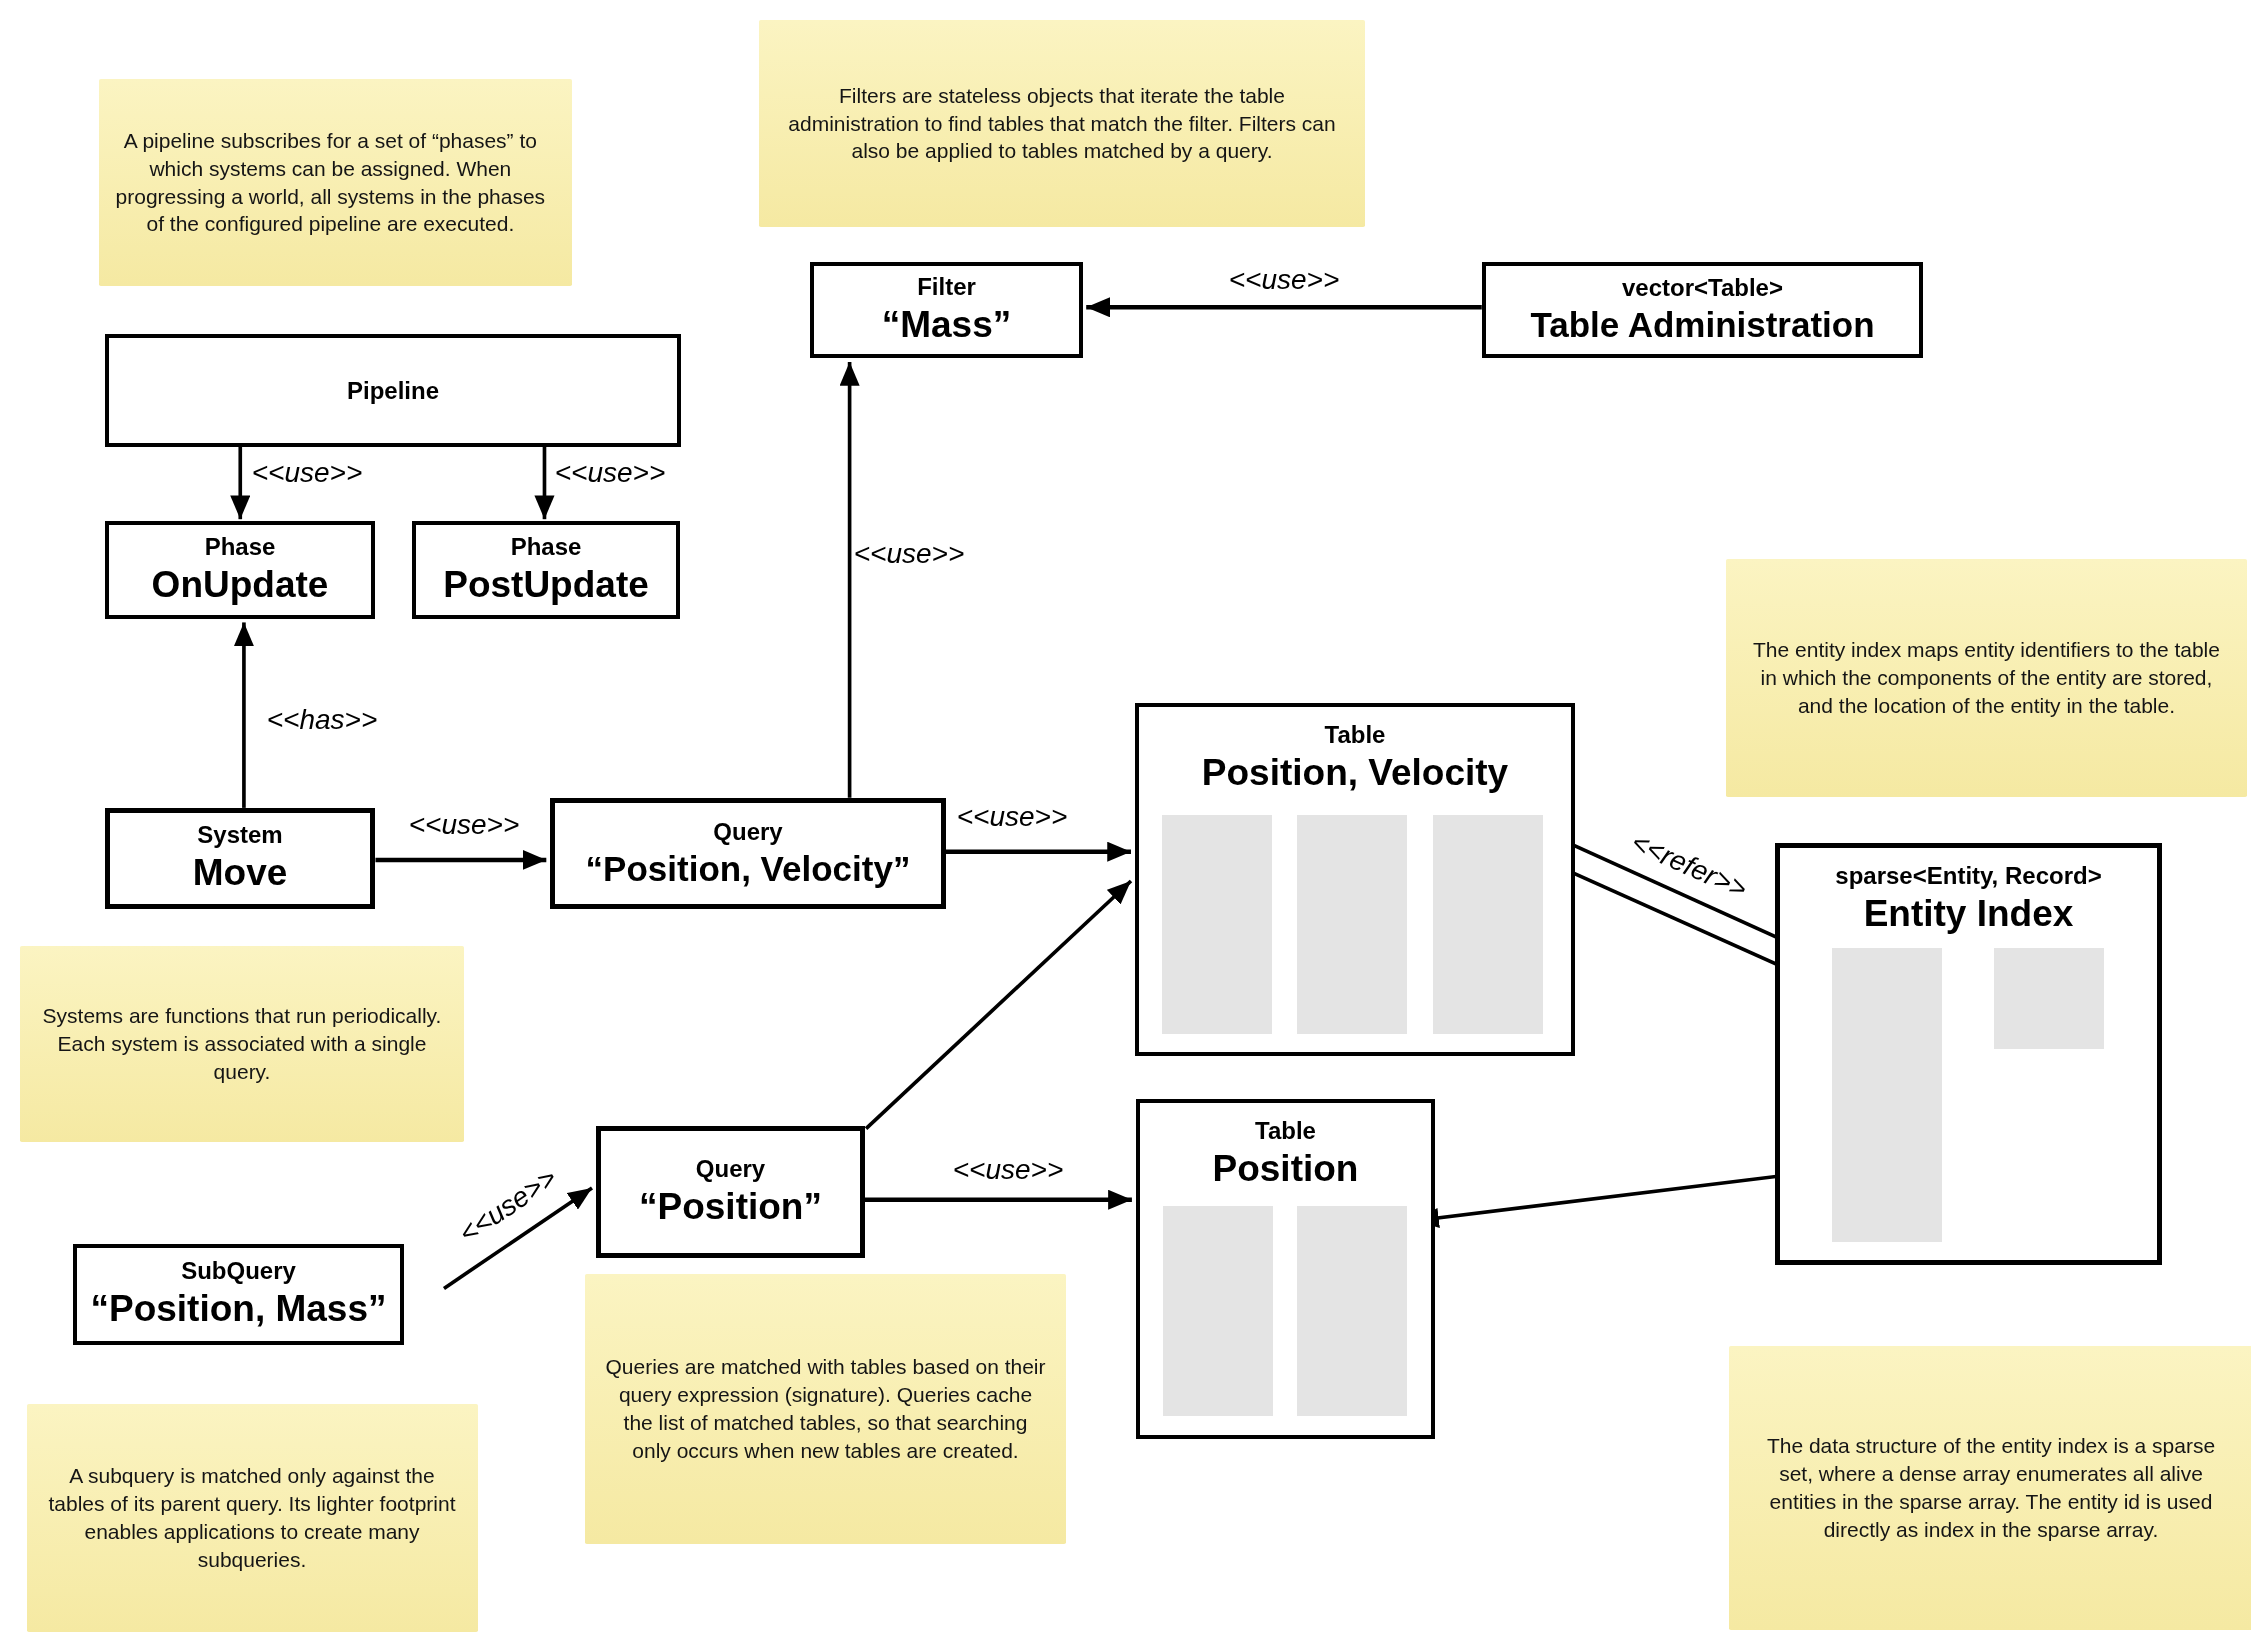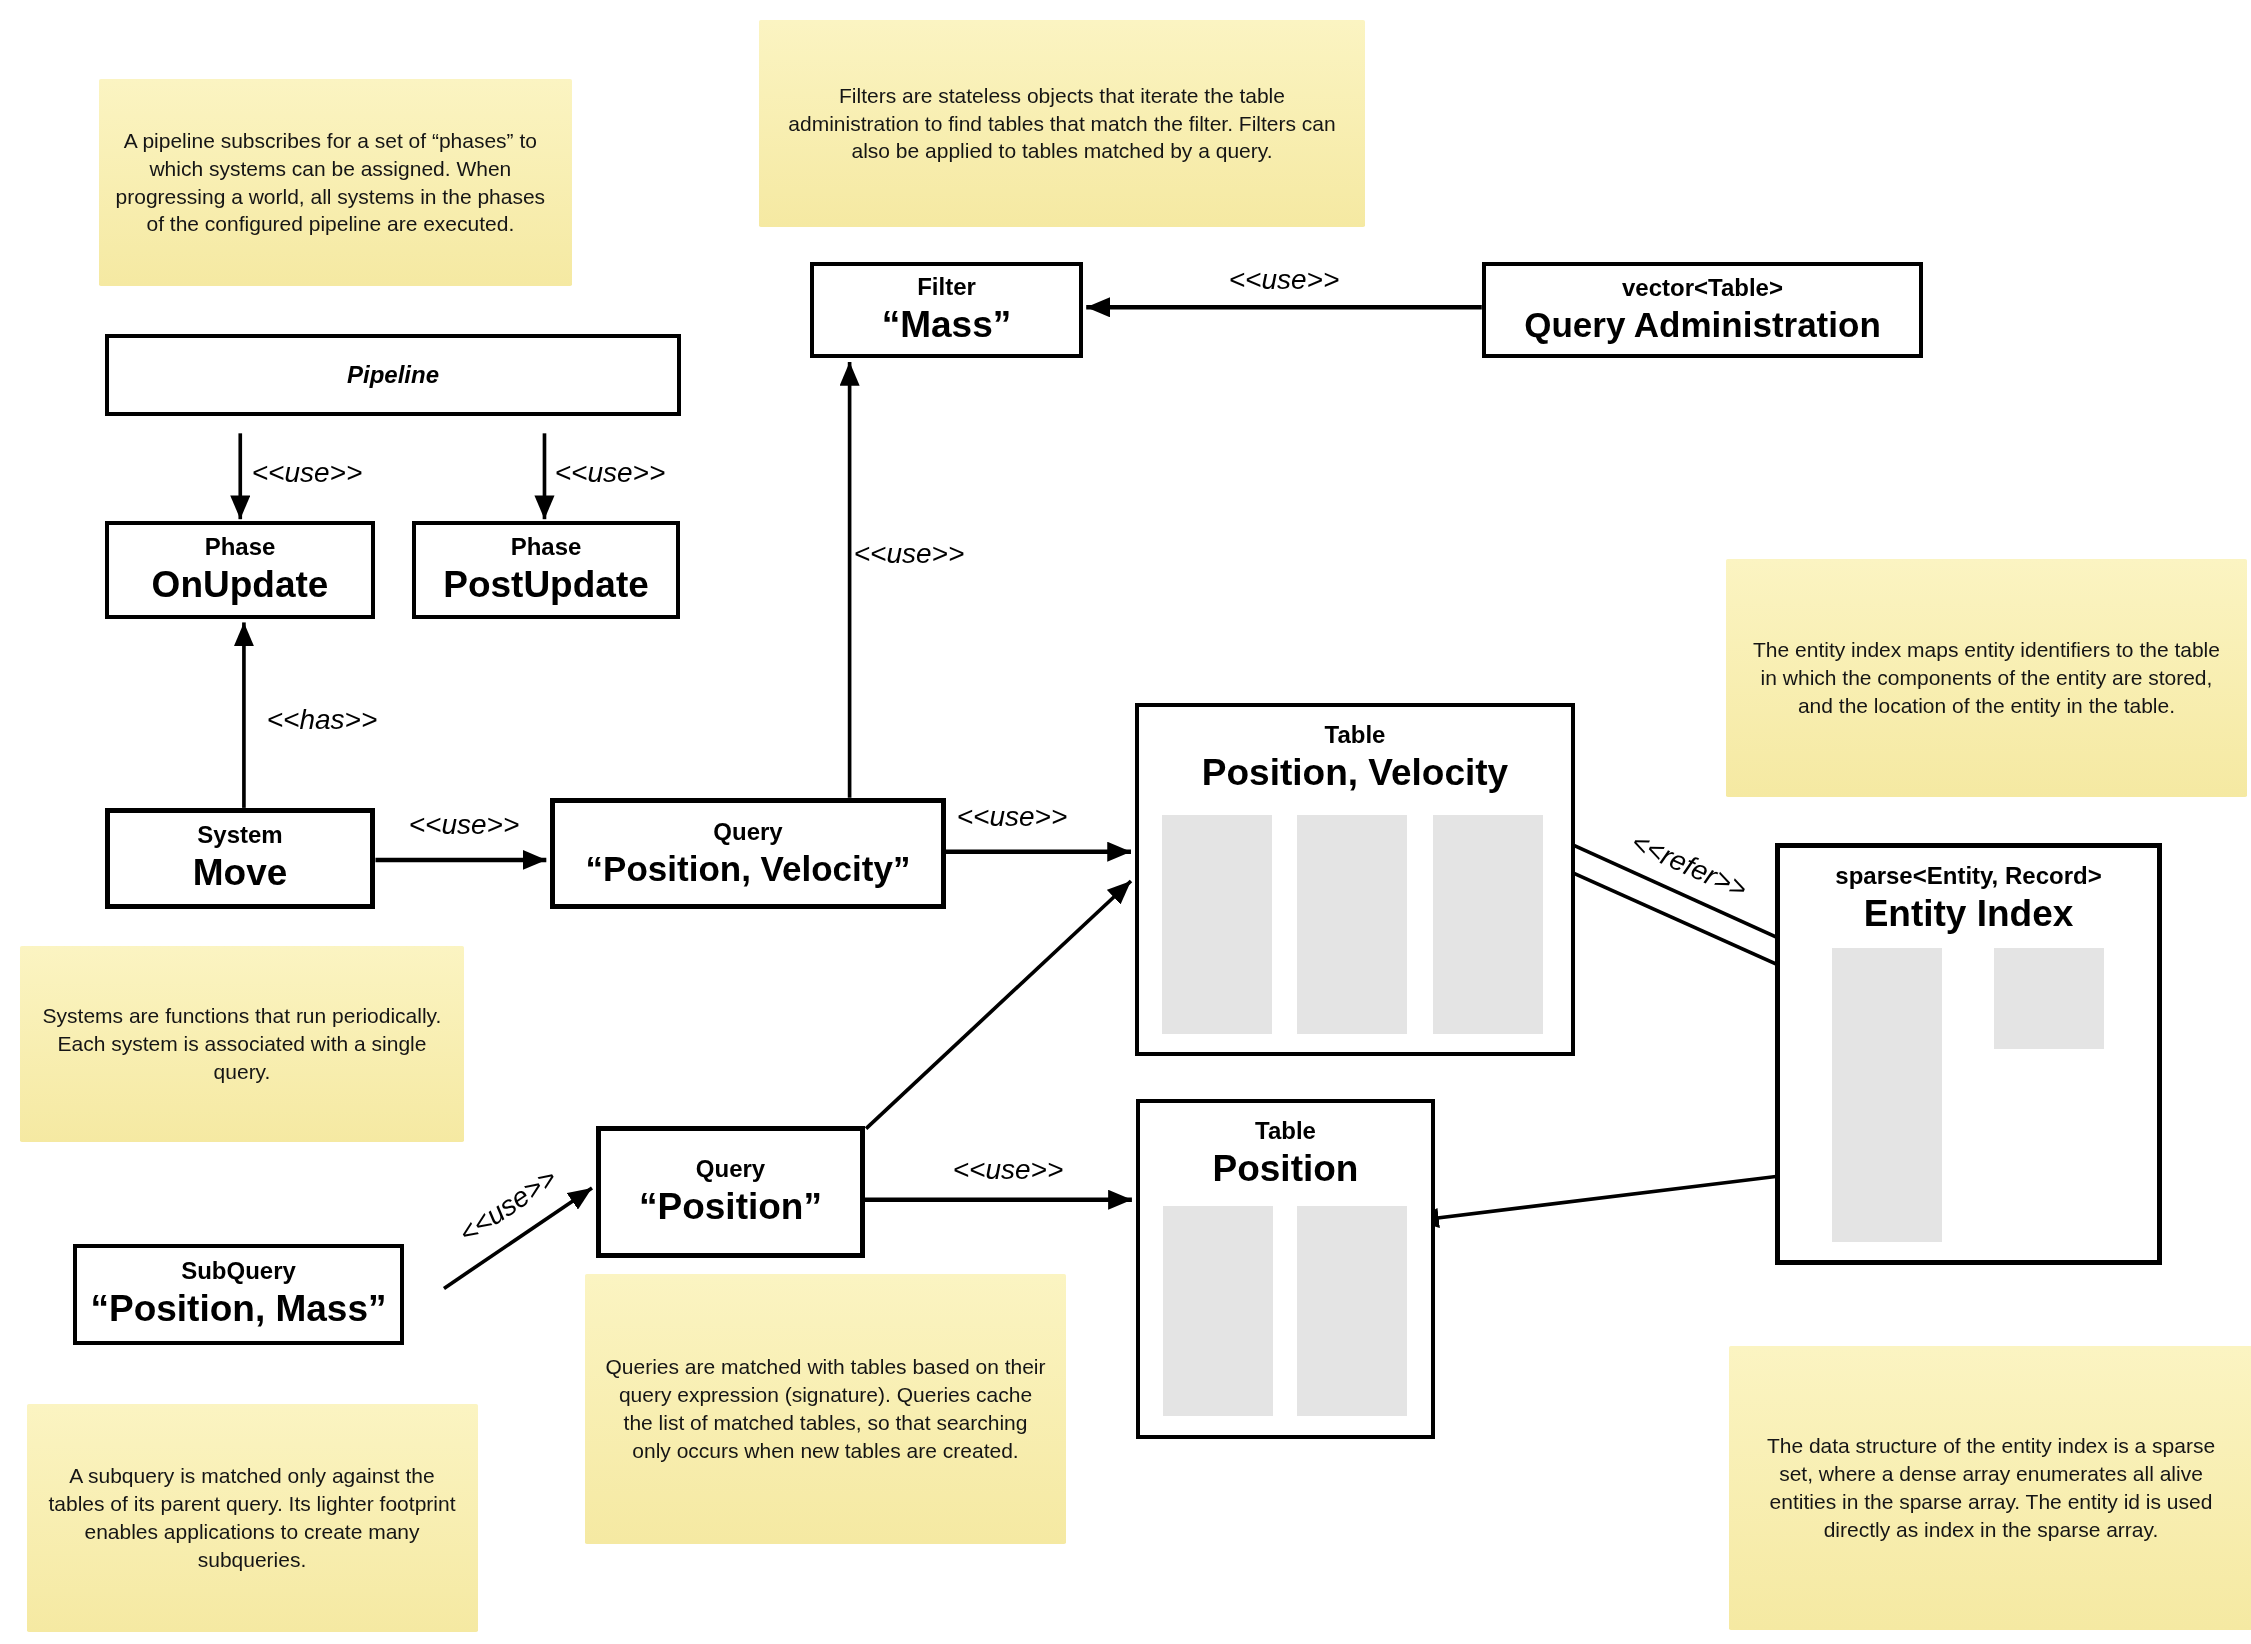--- a/index.html
+++ b/index.html
@@ -64,42 +64,42 @@
       <line x1="486" y1="1410" x2="648" y2="1300" stroke-width="4" marker-end="url(#ah)"></line>
       <line x1="2005" y1="1053" x2="1692" y2="911" stroke-width="4" marker-end="url(#ah)"></line>
       <line x1="2005" y1="1082" x2="1690" y2="941" stroke-width="4" marker-end="url(#ah)"></line>
       <line x1="2005" y1="1280" x2="1549" y2="1336" stroke-width="4" marker-end="url(#ah)"></line>
       <line x1="2182" y1="1055" x2="2129" y2="1055" stroke-width="4" marker-end="url(#ah)"></line>
       <line x1="2182" y1="1082" x2="2129" y2="1082" stroke-width="4" marker-end="url(#ah)"></line>
       <line x1="2183" y1="1107" x2="2127" y2="1258" stroke-width="4" marker-end="url(#ah)"></line>
     </g>
   </svg>
 
-  <div class="box" style="left:105px; top:334px; width:576px; height:82px;font-style:italic;">
+  <div class="box" style="left:105px; top:334px; width:576px; height:113px;">
     <div class="btitle">Pipeline</div>
   </div>
 
   <div class="box" style="left:105px; top:521px; width:270px; height:98px;">
     <div class="btitle">Phase</div>
     <div class="bname">OnUpdate</div>
   </div>
 
   <div class="box" style="left:412px; top:521px; width:268px; height:98px;">
     <div class="btitle">Phase</div>
     <div class="bname">PostUpdate</div>
   </div>
 
   <div class="box" style="left:810px; top:262px; width:273px; height:96px;">
     <div class="btitle">Filter</div>
     <div class="bname">“Mass”</div>
   </div>
 
   <div class="box" style="left:1482px; top:262px; width:441px; height:96px;">
     <div class="btitle">vector&lt;Table&gt;</div>
-    <div class="bname sm">Query Administration</div>
+    <div class="bname sm">Table Administration</div>
   </div>
 
   <div class="box" style="left:105px; top:808px; width:270px; height:101px; border-width:5.5px;">
     <div class="btitle">System</div>
     <div class="bname">Move</div>
   </div>
 
   <div class="box" style="left:550px; top:798px; width:396px; height:111px; border-width:5.5px;">
     <div class="btitle">Query</div>
     <div class="bname sm">“Position, Velocity”</div>

